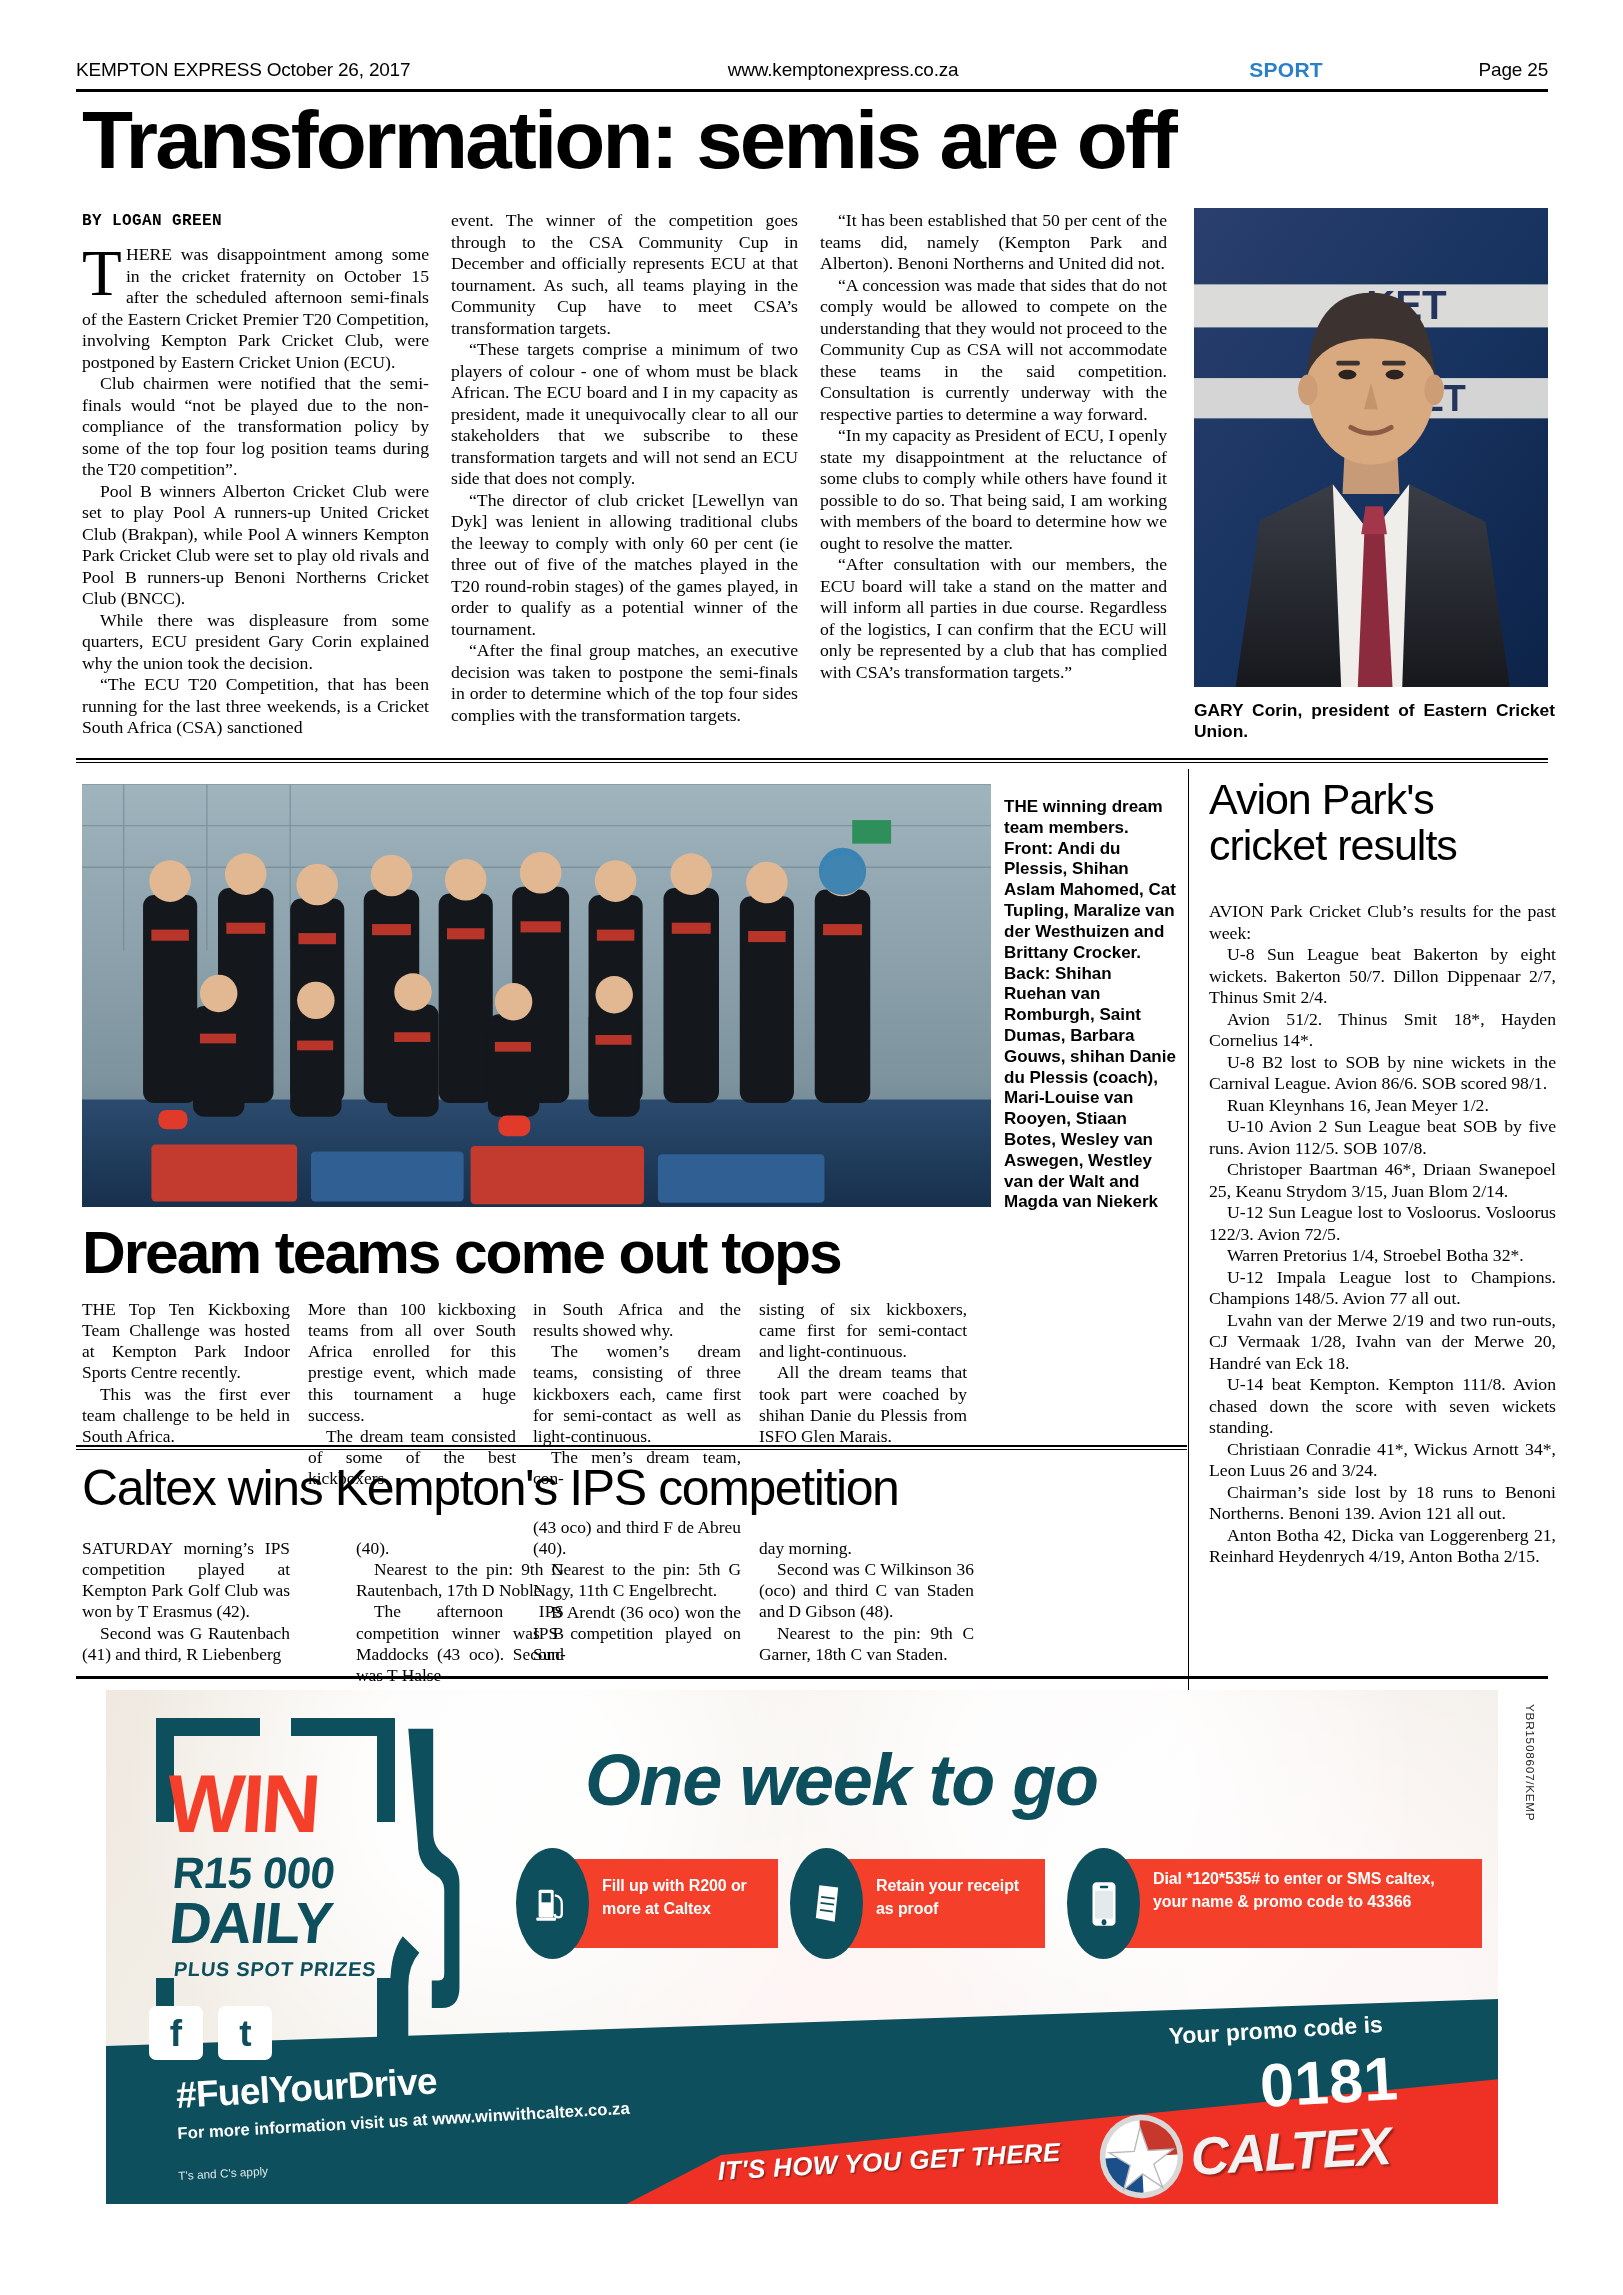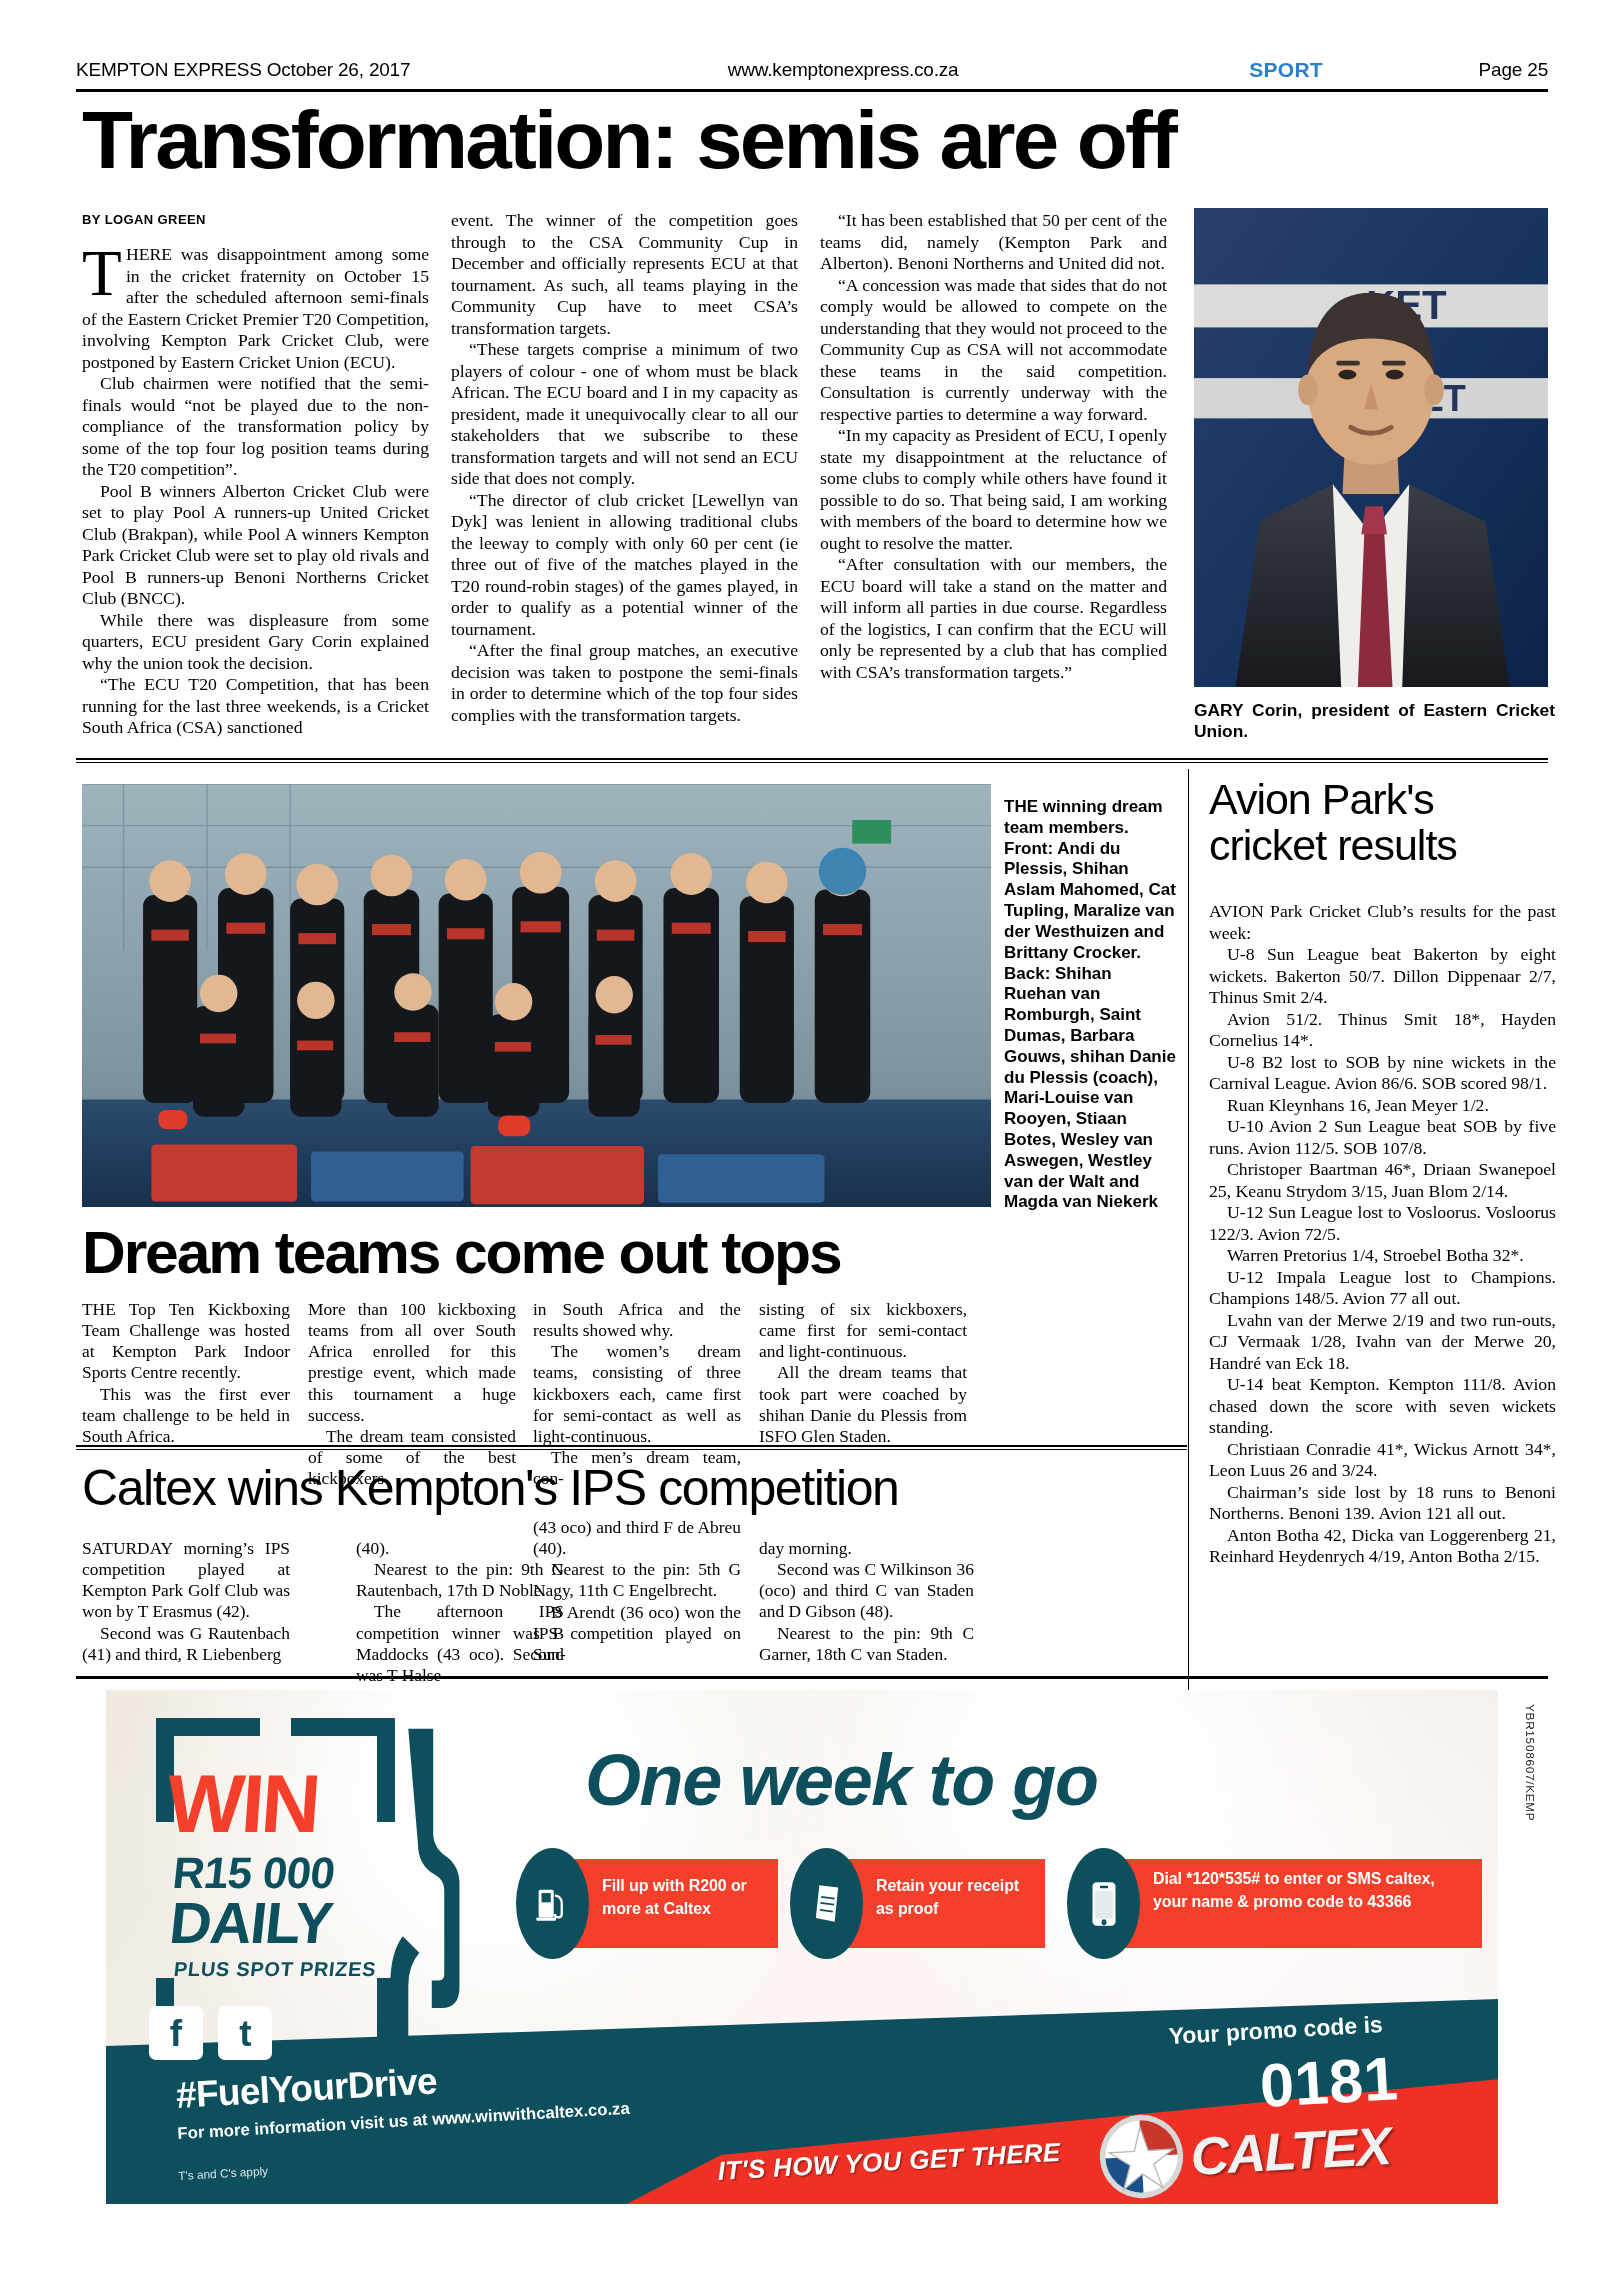--- a/index.html
+++ b/index.html
@@ -36,22 +36,22 @@
     line-height:1.0;
     letter-spacing:-2.8px;
     transform:scaleX(1.02);
     transform-origin:left top;
     white-space:nowrap;
   }
 
   
   .byline {
     position:absolute; left:82px; top:212px;
-    font-family:Liberation Sans, sans-serif;
-    font-weight:bold; font-size:13px; letter-spacing:0.4px;
+    font-family:Liberation Mono, monospace;
+    font-weight:bold; font-size:16px; letter-spacing:0.4px;
   }
   .col { position:absolute; font-size:17.7px; line-height:1.215; text-align:justify; }
   .col p { margin:0; text-indent:18px; }
   .col p.noindent { text-indent:0; }
   .dropcap {
     float:left; font-size:65px; line-height:0.78; padding:4.2px 4.2px 0 0;
     font-family:"Liberation Serif", serif;
   }
 
   #a1c1 { left:82px; top:244px;  width:347px; }
@@ -493,21 +493,21 @@
     <p class="noindent">More than 100 kickboxing teams from all over South Africa enrolled for this prestige event, which made this tournament a huge success.</p>
     <p>The dream team consisted of some of the best kickboxers</p>
   </div>
   <div class="col" id="a2c3">
     <p class="noindent">in South Africa and the results showed why.</p>
     <p>The women’s dream teams, consisting of three kickboxers each, came first for semi-contact as well as light-continuous.</p>
     <p>The men’s dream team, con-</p>
   </div>
   <div class="col" id="a2c4">
     <p class="noindent">sisting of six kickboxers, came first for semi-contact and light-continuous.</p>
-    <p>All the dream teams that took part were coached by shihan Danie du Plessis from ISFO Glen Staden.</p>
+    <p>All the dream teams that took part were coached by shihan Danie du Plessis from ISFO Glen Marais.</p>
   </div>
 
   <div class="rule-a2"></div>
   <div class="rule-a2b"></div>
 
   <div class="headline-erasmus">Caltex wins Kempton's IPS competition</div>
 
   <div class="col" id="a3c1">
     <p class="noindent">SATURDAY morning’s IPS competition played at Kempton Park Golf Club was won by T Erasmus (42).</p>
     <p>Second was G Rautenbach (41) and third, R Liebenberg</p>

